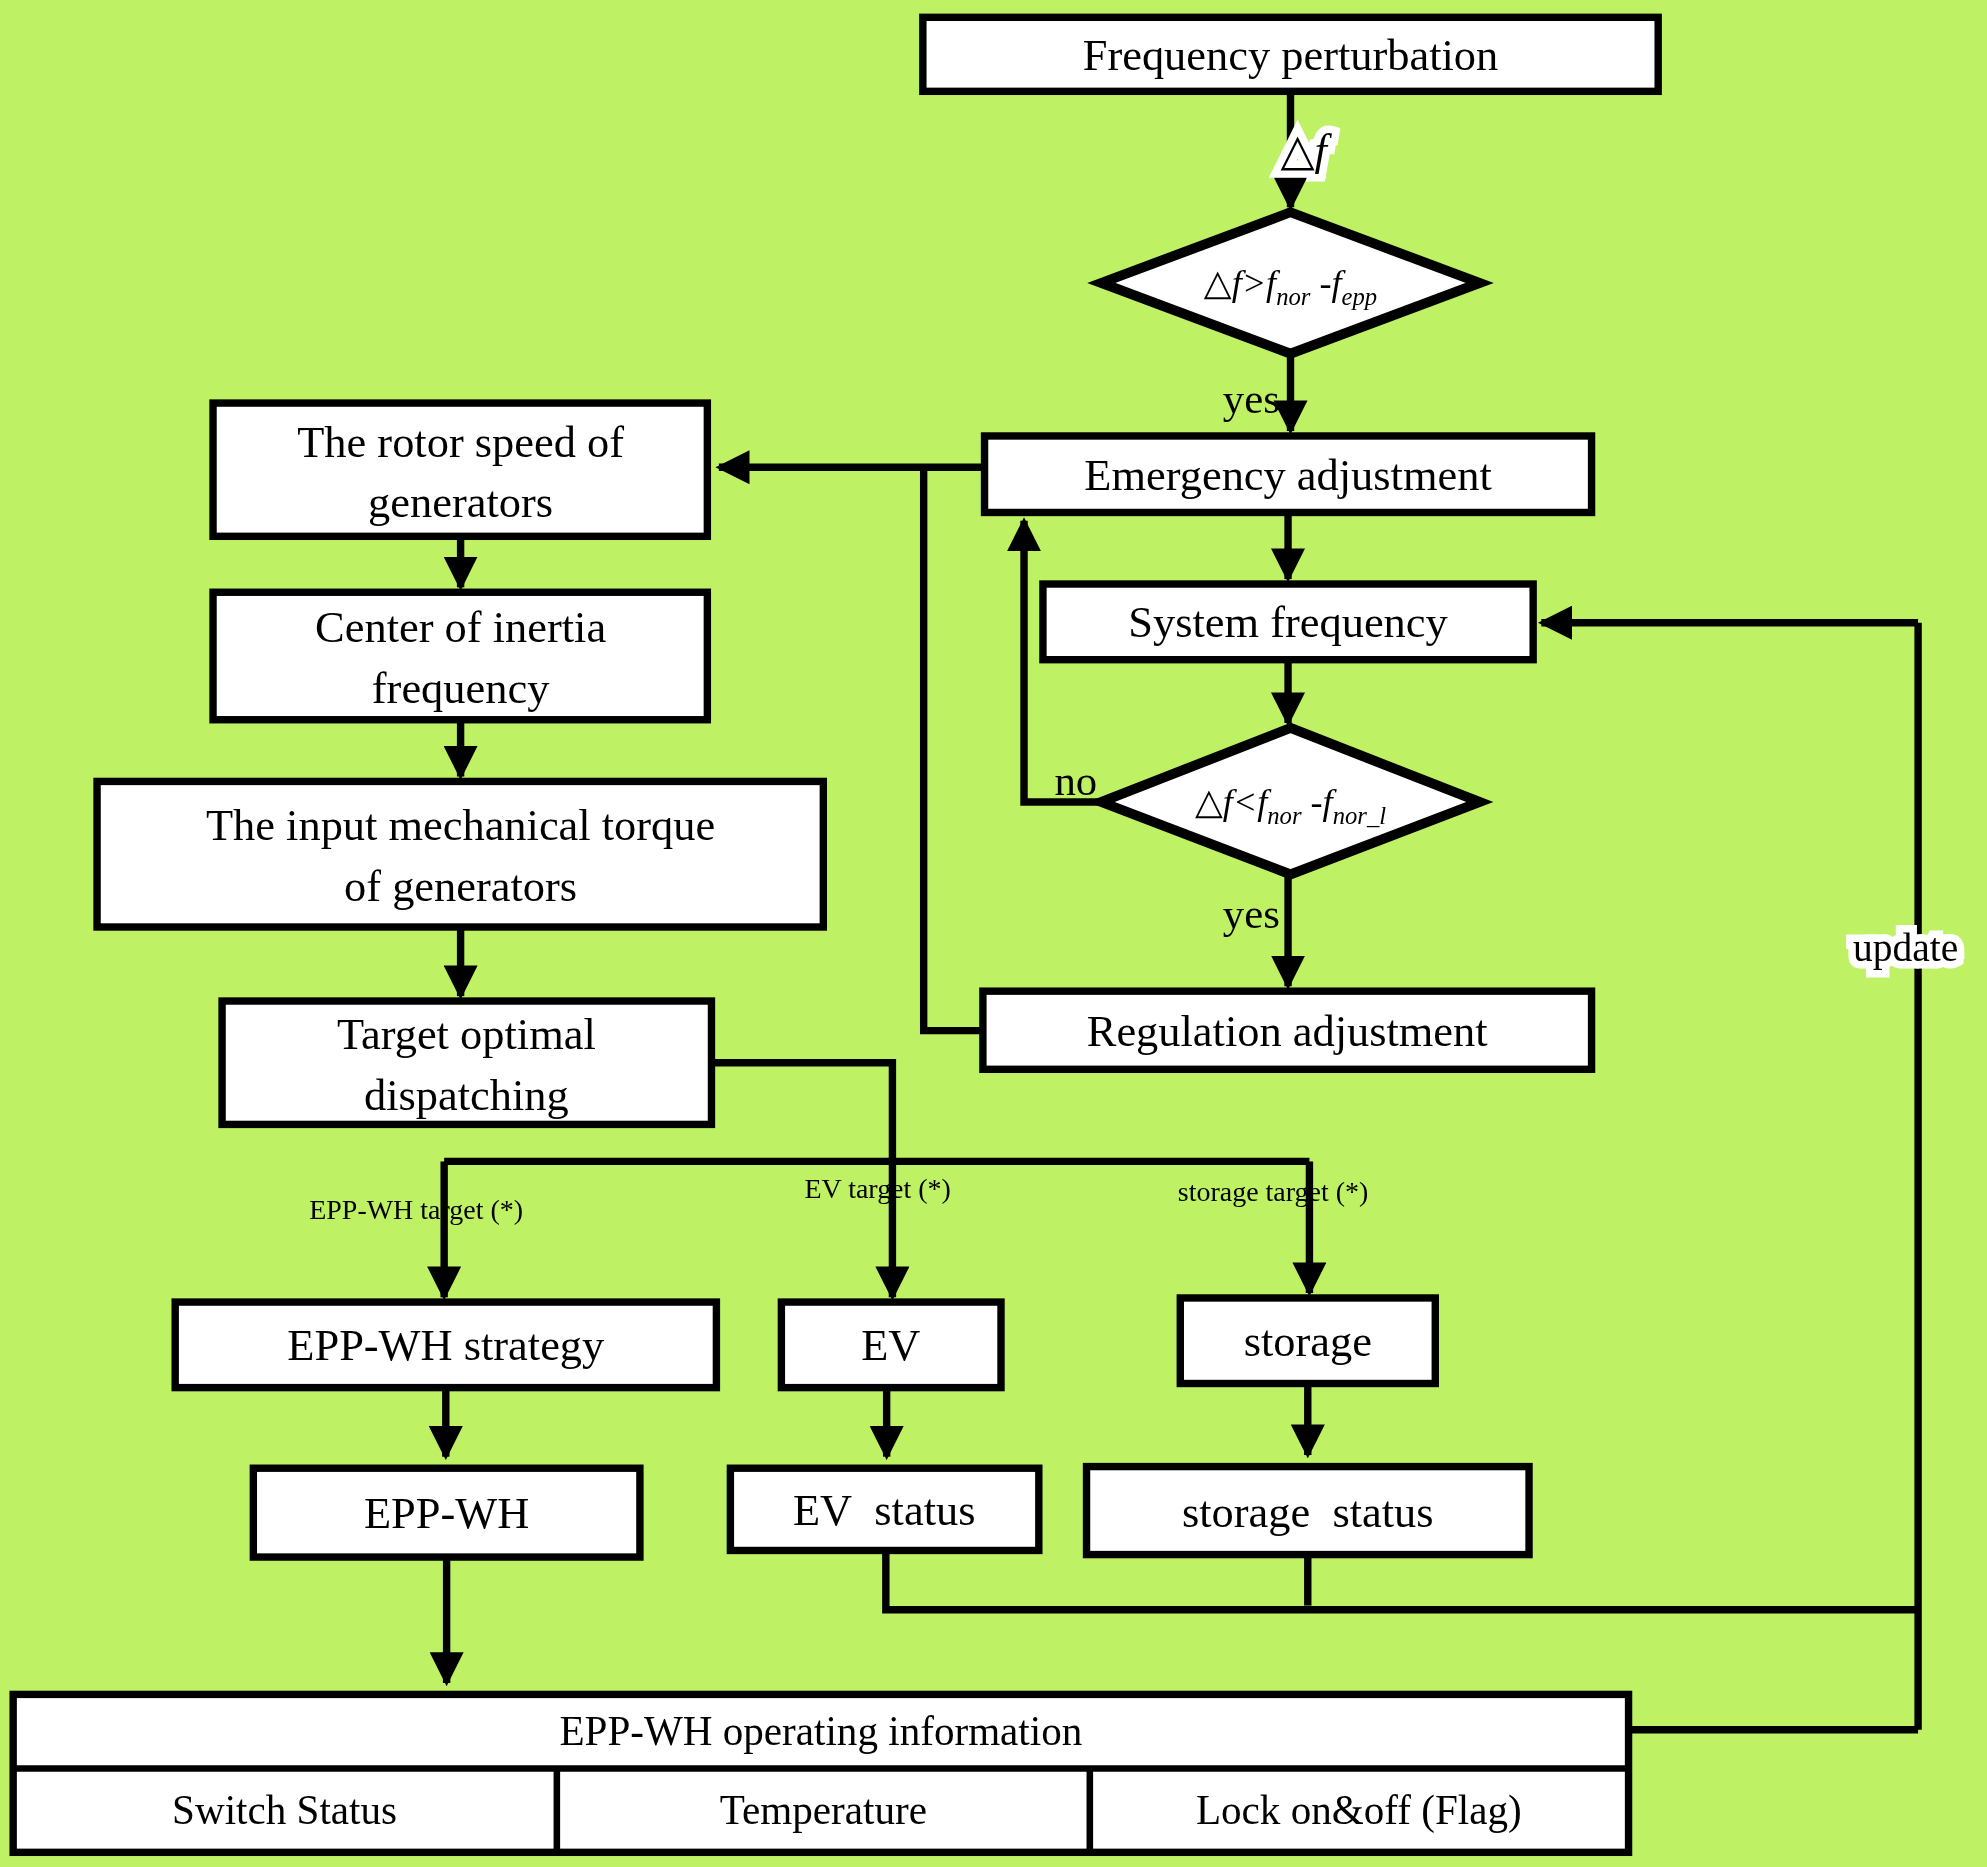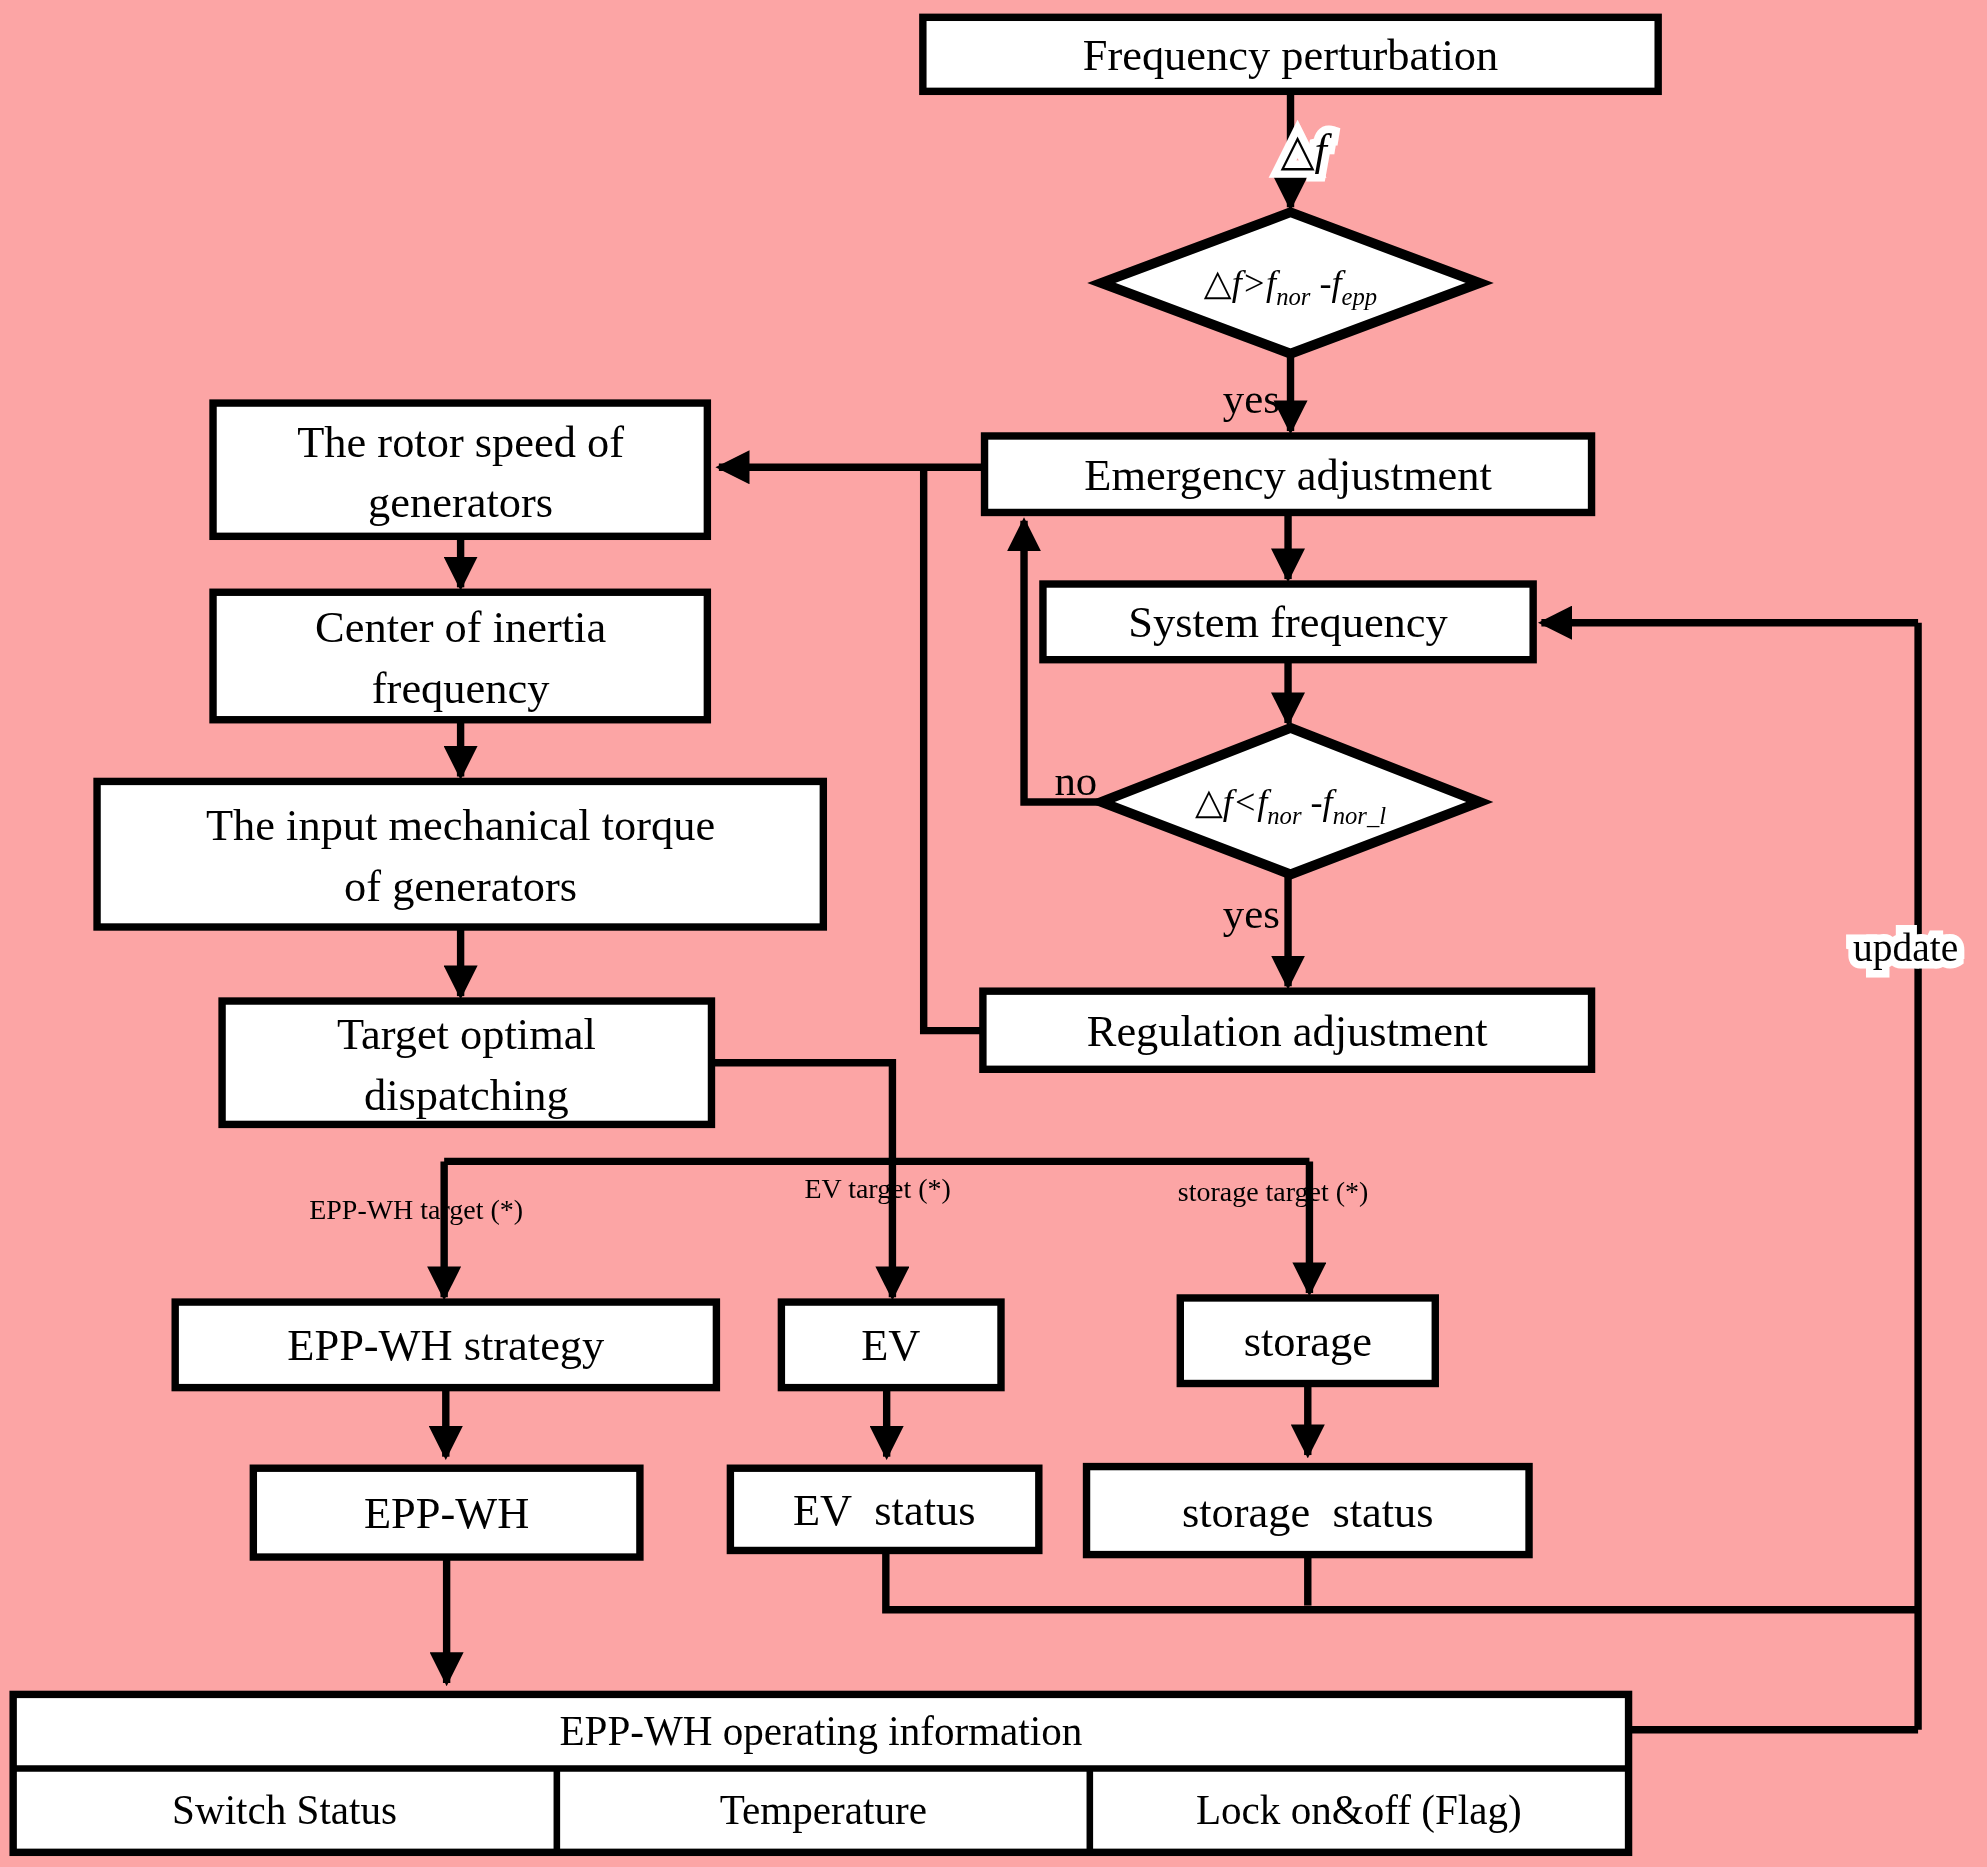--- a/index.html
+++ b/index.html
@@ -1,16 +1,16 @@
 <!DOCTYPE html>
 <html style="font-size:13px"><head>
 <meta charset="utf-8">
 <style>
   html, body { margin: 0; padding: 0; background: #ffffff; }
-  .stage { position: relative; width: 1988px; height: 1868px; background: #fca5a5; }
+  .stage { position: relative; width: 1988px; height: 1868px; background: #bef264; }
   svg { display: block; }
   .box   { fill: #ffffff; stroke: #000000; stroke-width: 9; }
   .dmd   { fill: #ffffff; stroke: #000000; stroke-width: 12; }
   .edge  { fill: none; stroke: #000000; stroke-width: 9; }
   .thin  { fill: none; stroke: #000000; stroke-width: 8; }
   text   { font-family: "Liberation Serif", "DejaVu Serif", serif; fill: #000000; }
   .t     { font-size: 54px; text-anchor: middle; }
   .t50   { font-size: 50px; text-anchor: middle; }
   .dt    { font-size: 44px; font-style: italic; text-anchor: middle; }
   .sub   { font-size: 30px; font-style: italic; }

